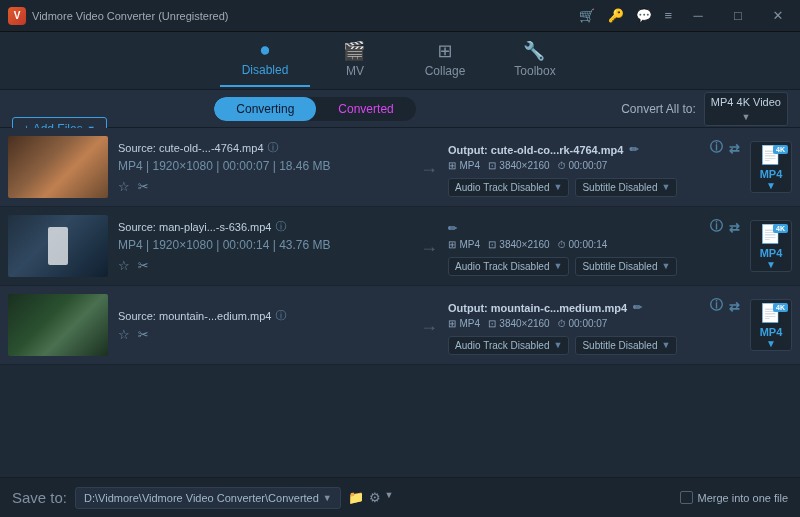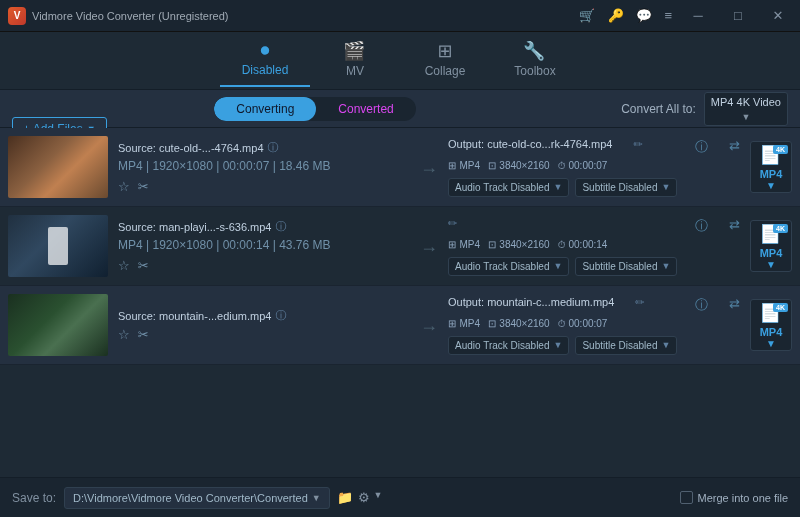--- a/index.html
+++ b/index.html
@@ -158,21 +158,21 @@
     .info-icon { color: #6080a0; font-size: 11px; cursor: pointer; }
     .file-meta { font-size: 12px; color: #7090a8; margin-bottom: 6px; }
     .file-actions { display: flex; gap: 8px; color: #7090a8; font-size: 13px; }
     .file-action-btn { cursor: pointer; }
 
     .arrow-icon { color: #4a6070; font-size: 18px; flex-shrink: 0; }
 
     .output-section { flex: 1; min-width: 200px; }
     .output-source {
       font-size: 11px; color: #c0d0e0; margin-bottom: 4px;
-      display: flex; align-items: flex-start; gap: 21px;
+      display: flex; align-items: flex-end; gap: 6px; font-weight: bold;
     }
     .output-edit-icon { color: #6080a0; cursor: pointer; font-size: 11px; }
     .output-controls-row {
       display: flex; align-items: center; gap: 8px; margin-bottom: 6px; flex-wrap: wrap;
     }
     .output-format-badge {
       display: flex; align-items: center; gap: 3px;
       font-size: 10px; color: #90a8c0;
     }
     .output-res-badge {
@@ -220,21 +220,21 @@
     
     .statusbar {
       background: #1a2530;
       height: 40px;
       display: flex;
       align-items: center;
       padding: 0 12px;
       gap: 8px;
       border-top: 1px solid #141e28;
     }
-    .save-to-label { font-size: 12px; color: #8090a0; }
+    .save-to-label { font-size: 15px; color: #8090a0; }
     .save-path-box {
       background: #243040;
       border: 1px solid #304050;
       border-radius: 3px;
       padding: 4px 8px;
       font-size: 11px;
       color: #a0b8c8;
       display: flex; align-items: center; gap: 4px;
     }
     .path-arrow { color: #8090a0; font-size: 9px; }

